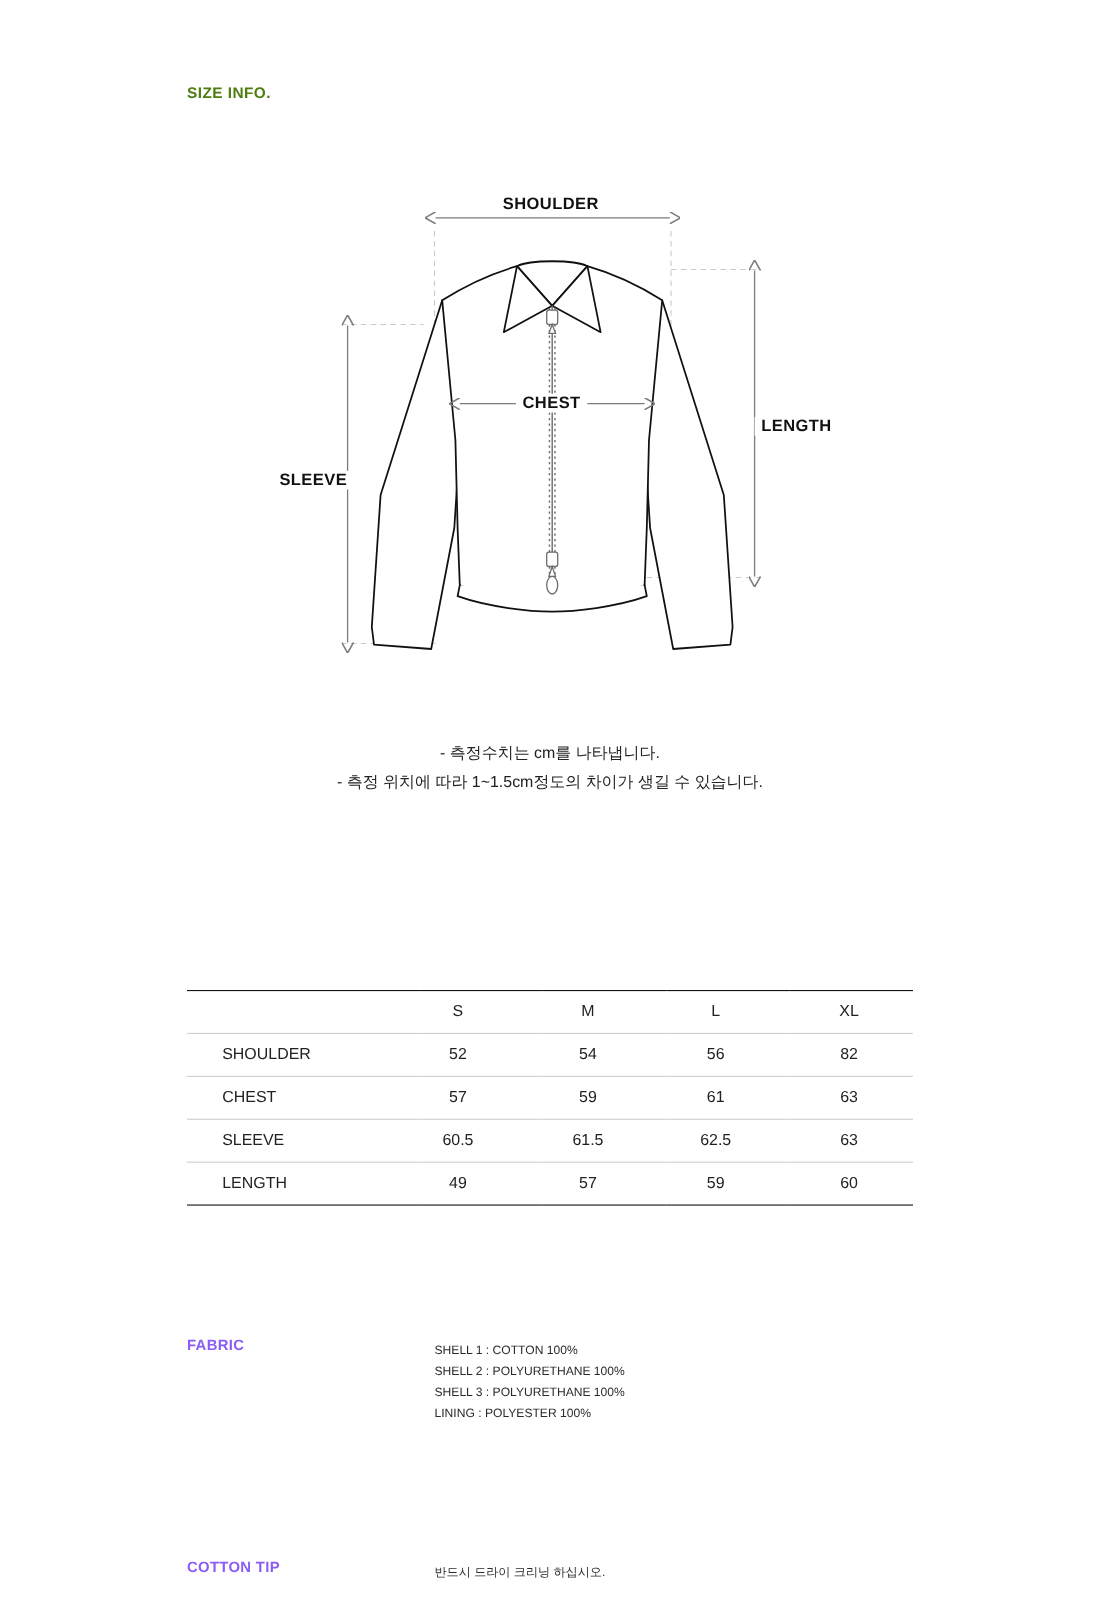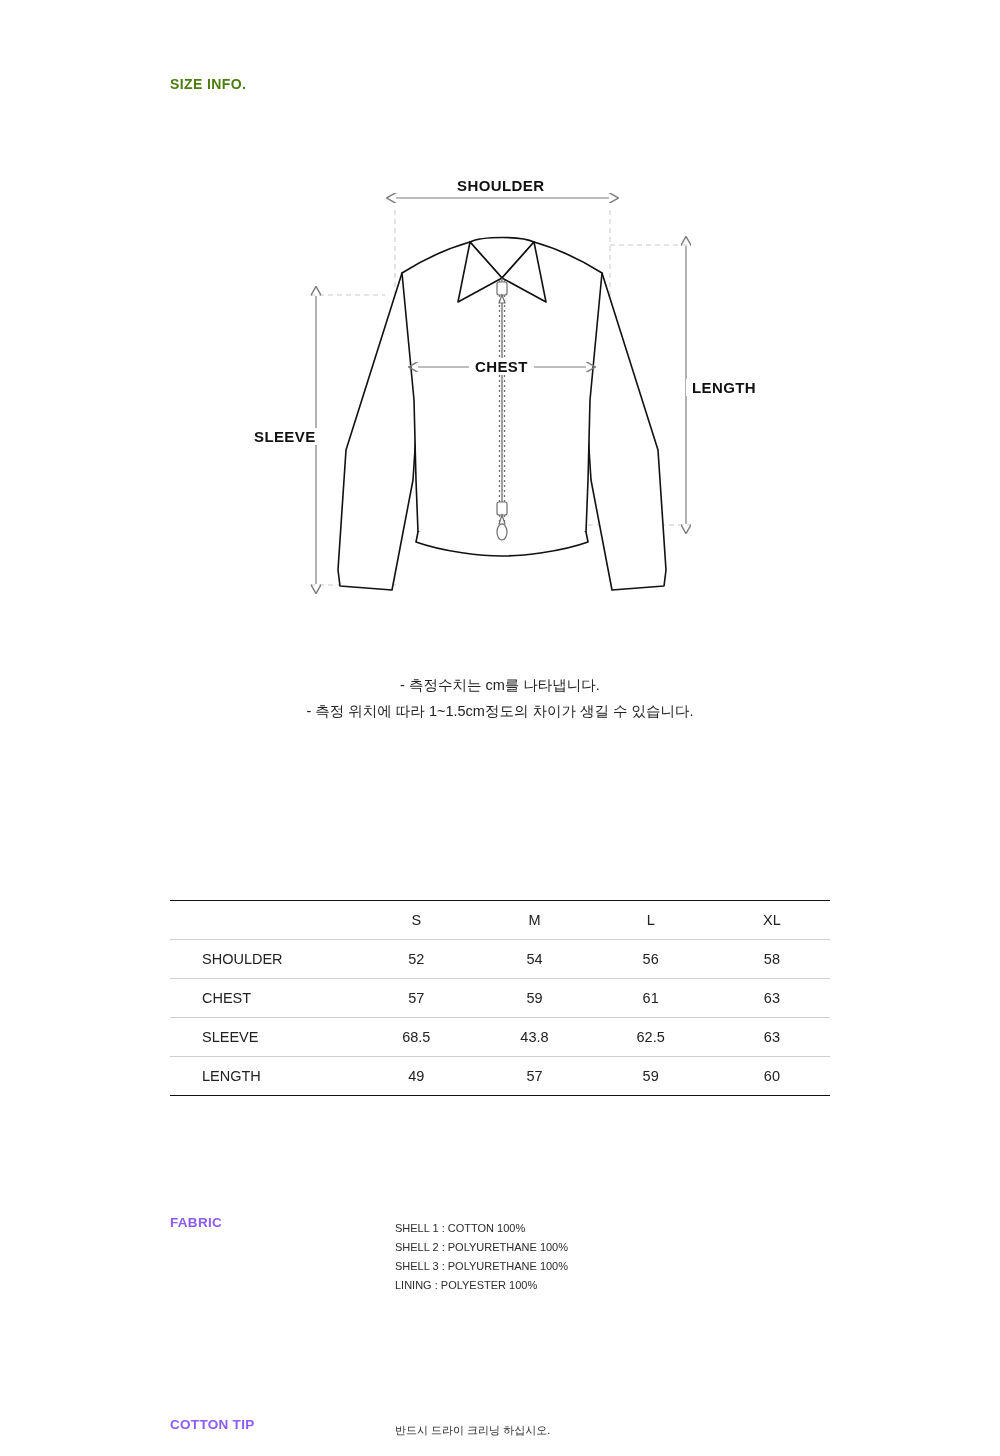--- a/index.html
+++ b/index.html
@@ -226,33 +226,33 @@
       <th class="col-val l">L</th>
       <th class="col-val xl">XL</th>
     </tr>
   </thead>
   <tbody>
     <tr>
       <td class="col-name">SHOULDER</td>
       <td class="col-val s">52</td>
       <td class="col-val m">54</td>
       <td class="col-val l">56</td>
-      <td class="col-val xl">58</td>
+      <td class="col-val xl">82</td>
     </tr>
     <tr>
       <td class="col-name">CHEST</td>
       <td class="col-val s">57</td>
       <td class="col-val m">59</td>
       <td class="col-val l">61</td>
       <td class="col-val xl">63</td>
     </tr>
     <tr>
       <td class="col-name">SLEEVE</td>
-      <td class="col-val s">68.5</td>
-      <td class="col-val m">43.8</td>
+      <td class="col-val s">60.5</td>
+      <td class="col-val m">61.5</td>
       <td class="col-val l">62.5</td>
       <td class="col-val xl">63</td>
     </tr>
     <tr>
       <td class="col-name">LENGTH</td>
       <td class="col-val s">49</td>
       <td class="col-val m">57</td>
       <td class="col-val l">59</td>
       <td class="col-val xl">60</td>
     </tr>

